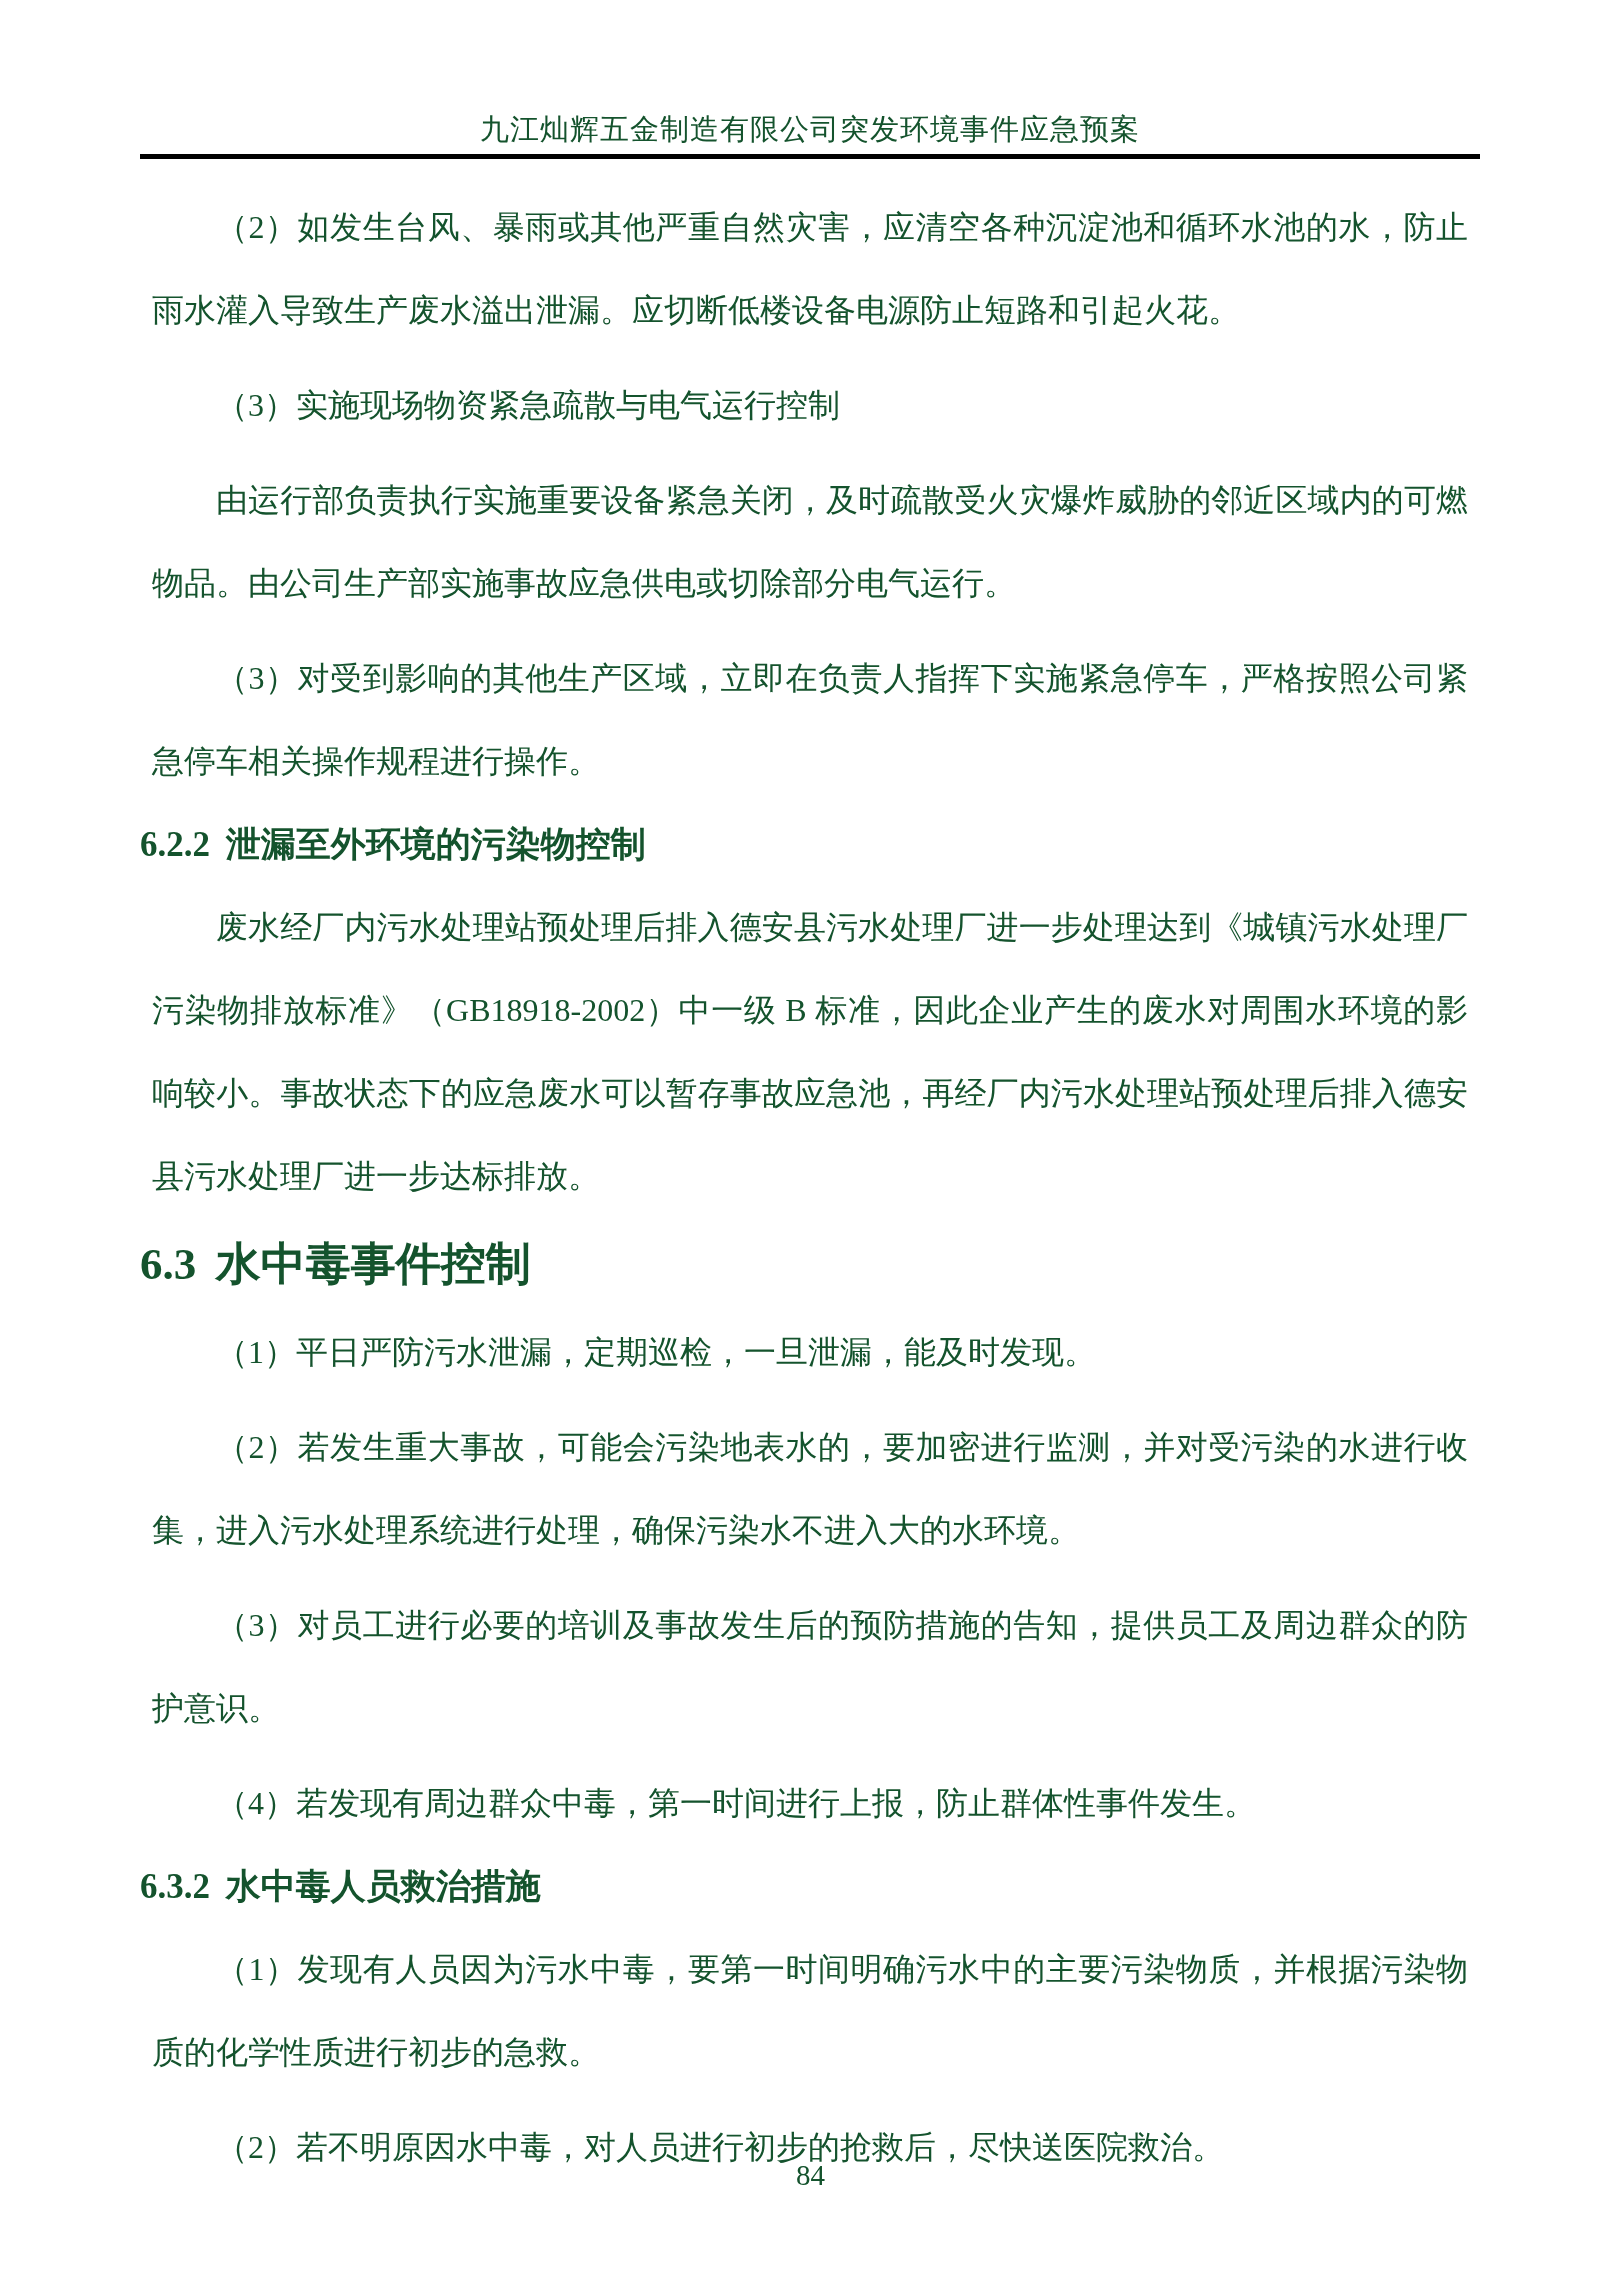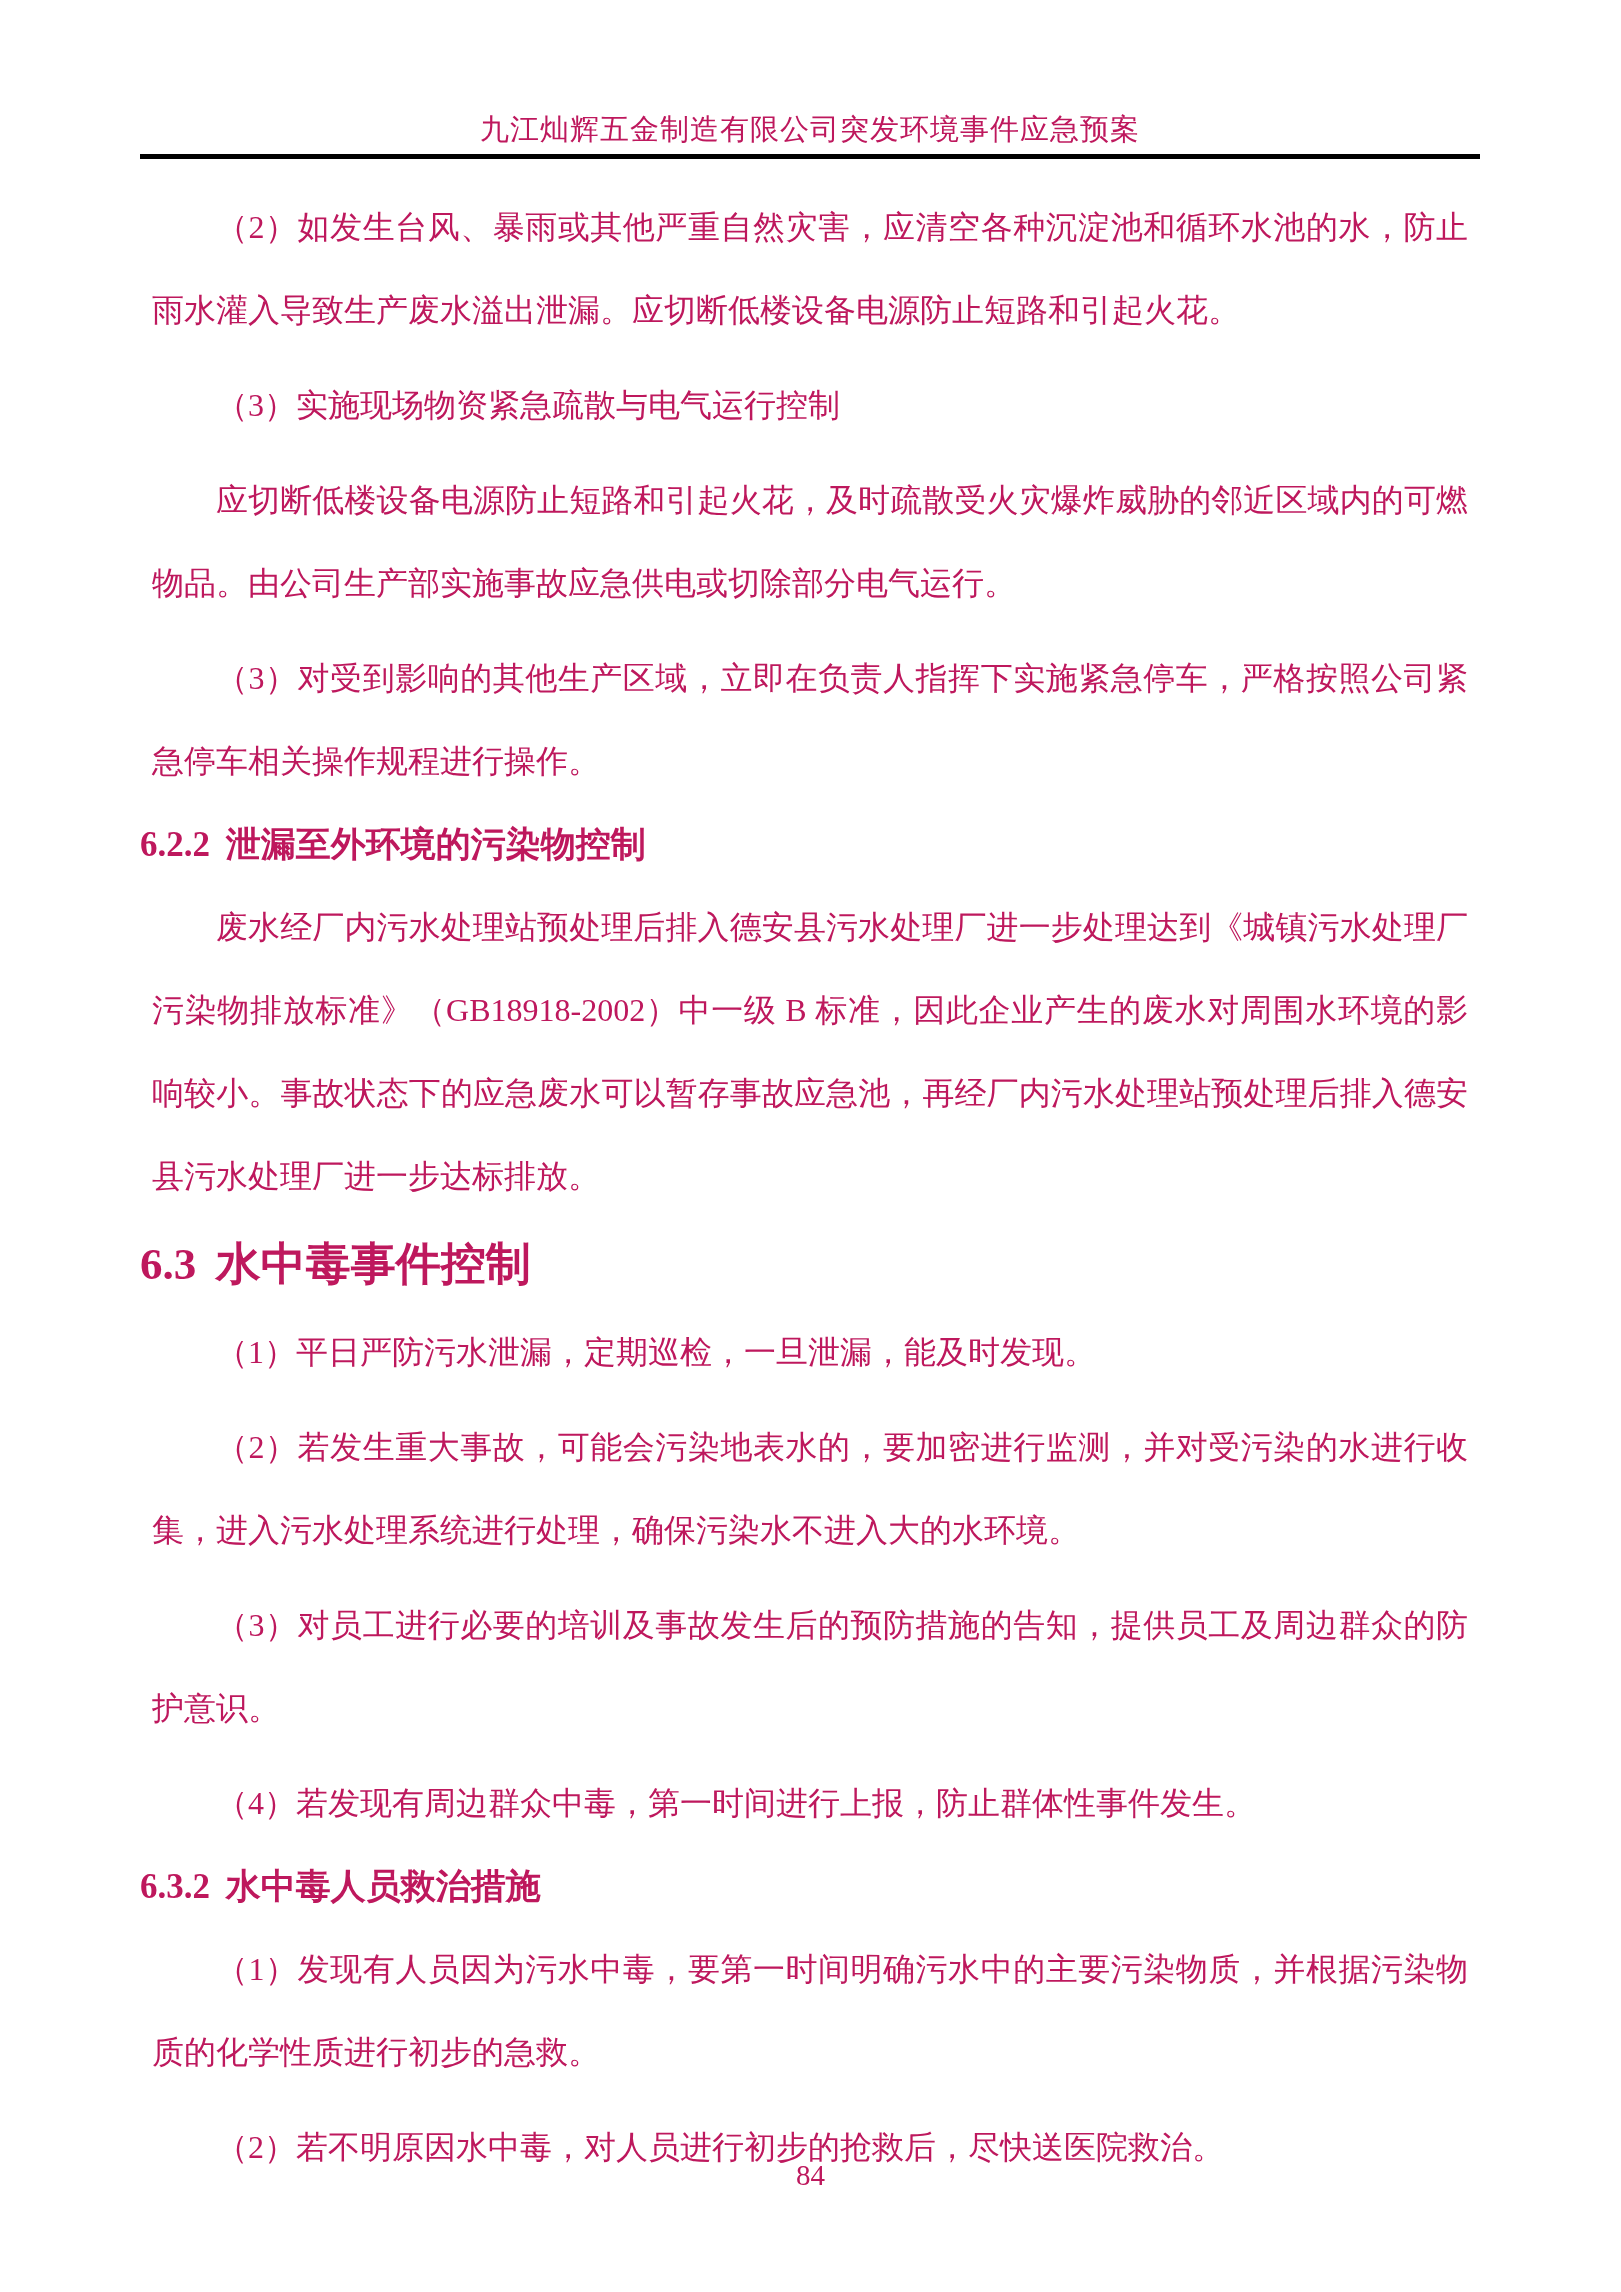--- a/index.html
+++ b/index.html
@@ -1,21 +1,21 @@
 <!DOCTYPE html>
 <html><head>
 <meta charset="utf-8">
 <style>
   html, body { margin: 0; padding: 0; background: #ffffff; }
   .page {
     position: relative;
     width: 1621px;
     height: 2293px;
     background: #ffffff;
-    color: #be185d;
+    color: #14532d;
     font-family: "Liberation Serif", "DejaVu Serif", serif;
     overflow: hidden;
   }
   .margins {
     padding-left: 140px;
     padding-right: 141px;
   }
   .header {
     padding-top: 112px;
     text-align: center;
@@ -73,21 +73,21 @@
 <div class="page">
   <div class="margins">
     <header class="header">
       <div class="header-title">九江灿辉五金制造有限公司突发环境事件应急预案</div>
       <div class="header-rule"></div>
     </header>
 
     <main class="content">
       <p class="para">（2）如发生台风、暴雨或其他严重自然灾害，应清空各种沉淀池和循环水池的水，防止雨水灌入导致生产废水溢出泄漏。应切断低楼设备电源防止短路和引起火花。</p>
       <p class="para">（3）实施现场物资紧急疏散与电气运行控制</p>
-      <p class="para">应切断低楼设备电源防止短路和引起火花，及时疏散受火灾爆炸威胁的邻近区域内的可燃物品。由公司生产部实施事故应急供电或切除部分电气运行。</p>
+      <p class="para">由运行部负责执行实施重要设备紧急关闭，及时疏散受火灾爆炸威胁的邻近区域内的可燃物品。由公司生产部实施事故应急供电或切除部分电气运行。</p>
       <p class="para">（3）对受到影响的其他生产区域，立即在负责人指挥下实施紧急停车，严格按照公司紧急停车相关操作规程进行操作。</p>
 
       <h3 class="sec"><span class="hnum">6.2.2</span><span>泄漏至外环境的污染物控制</span></h3>
 
       <p class="para">废水经厂内污水处理站预处理后排入德安县污水处理厂进一步处理达到《城镇污水处理厂污染物排放标准》（GB18918-2002）中一级 B 标准，因此企业产生的废水对周围水环境的影响较小。事故状态下的应急废水可以暂存事故应急池，再经厂内污水处理站预处理后排入德安县污水处理厂进一步达标排放。</p>
 
       <h2 class="chap"><span class="hnum-big">6.3</span><span>水中毒事件控制</span></h2>
 
 
       <p class="para">（1）平日严防污水泄漏，定期巡检，一旦泄漏，能及时发现。</p>

